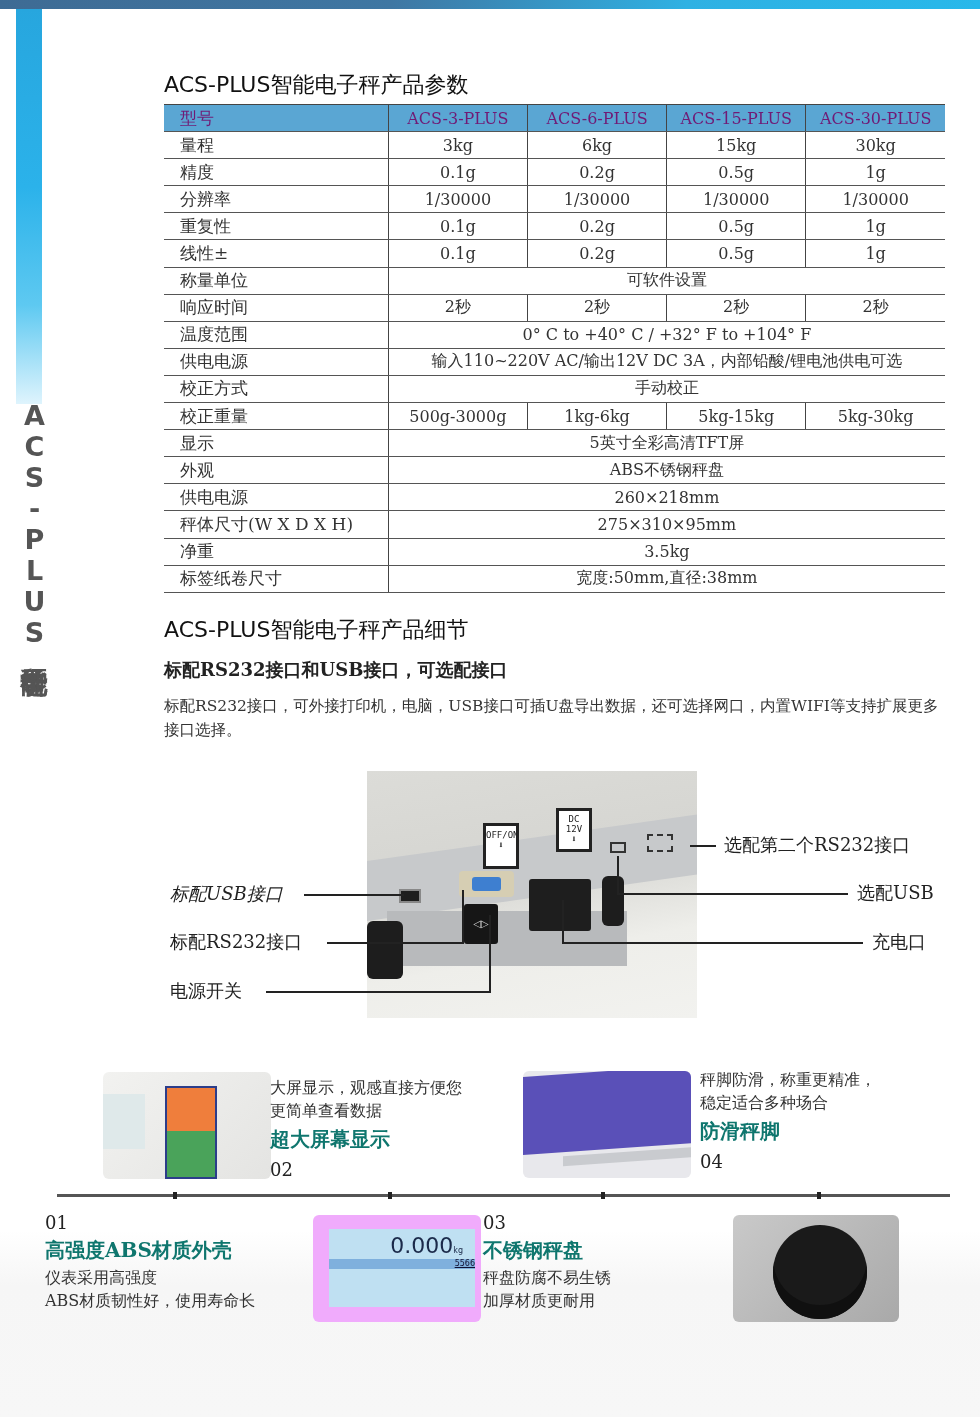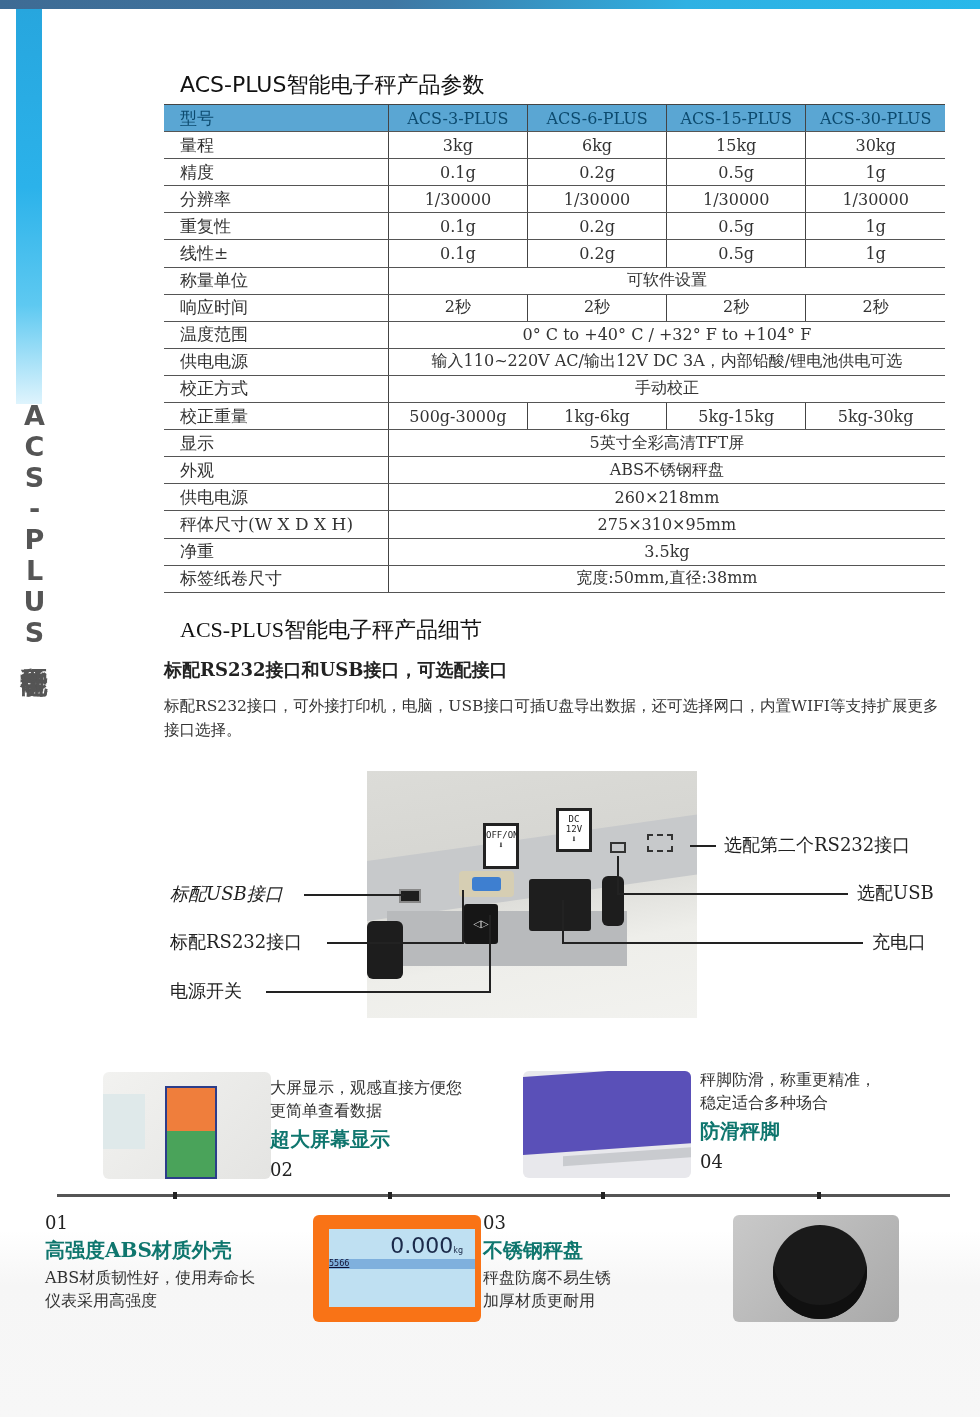--- a/index.html
+++ b/index.html
@@ -15,38 +15,38 @@
     background: linear-gradient(to bottom, #27a6de 0%, #2bb2ea 45%, #5ec9f1 75%, #dff4fd 100%);
   }
   .side-title {
     position: absolute; left: 14px; top: 400px; width: 40px;
     writing-mode: vertical-rl; text-orientation: upright;
     font-family: "DejaVu Sans", sans-serif; font-weight: bold; font-size: 27px;
     color: #555; letter-spacing: 0px; line-height: 40px;
   }
 
   .section-title {
-    position: absolute; left: 180px;
+    position: absolute; left: 164px;
     font-family: "DejaVu Sans", sans-serif; font-size: 22px; color: #111;
   }
   #title1 { top: 70px; }
-  #title2 { top: 615px; font-family: Liberation Serif, serif; }
+  #title2 { top: 615px; }
 
   table.spec {
     position: absolute; left: 164px; top: 104px; width: 781px;
     border-collapse: collapse; font-size: 16px;
   }
   table.spec td {
     height: 27.1px; border-bottom: 1.5px solid #555; padding: 0;
     text-align: center; color: #333;
   }
   table.spec td.lbl { text-align: left; padding-left: 16px; width: 224px; border-right: 1.5px solid #444; font-size: 17px; }
   table.spec td.c { border-right: 1px solid #444; width: 139px; }
   table.spec td.c:last-child { border-right: none; }
-  table.spec tr.head td { background: #5aa6d3; color: #0c4a6e; border-top: 1.5px solid #444; }
+  table.spec tr.head td { background: #5aa6d3; color: #701a75; border-top: 1.5px solid #444; }
   table.spec tr.head td.lbl { font-weight: normal; }
 
   .subhead {
     position: absolute; left: 164px; top: 658px;
     font-size: 18px; font-weight: bold; color: #222;
   }
   .desc {
     position: absolute; left: 164px; top: 694px; width: 780px;
     font-size: 15.5px; line-height: 24px; color: #333;
   }
@@ -238,24 +238,24 @@
 
 <div class="thumb" style="left:103px;top:1072px;width:168px;height:107px;background:linear-gradient(135deg,#f2f2f0,#e4e4e2);">
   <div style="position:absolute;left:62px;top:14px;width:52px;height:93px;border:2px solid #2c3d8a;background:linear-gradient(to bottom,#ef7e3c 0%,#ef7e3c 48%,#4aa35a 48%,#4aa35a 100%);"></div>
   <div style="position:absolute;left:0;top:22px;width:42px;height:55px;background:#dfe9ea;"></div>
 </div>
 <div class="thumb" style="left:523px;top:1071px;width:168px;height:107px;background:#e8e8ec;">
   <div style="position:absolute;left:-10px;top:0;width:190px;height:78px;background:#5a50b8;transform:skewY(-4deg);"></div>
   <div style="position:absolute;left:40px;top:80px;width:150px;height:10px;background:#c9cbcf;transform:skewY(-4deg);"></div>
 </div>
 
-<div class="thumb" style="left:313px;top:1215px;width:168px;height:107px;background:#f97316;">
+<div class="thumb" style="left:313px;top:1215px;width:168px;height:107px;background:#f0abfc;">
   <div style="position:absolute;left:16px;top:14px;width:146px;height:78px;background:#bfe0f2;">
     <div style="position:absolute;right:12px;top:4px;font-family:'DejaVu Sans',sans-serif;font-size:22px;color:#1b2a4a;"><span>0.000</span><span style="font-size:8px;">kg</span></div>
-    <div style="position:absolute;left:0;top:30px;width:146px;height:10px;background:#7fb0dd;font-family:'DejaVu Sans',sans-serif;font-size:8px;color:#113;text-align:left;line-height:10px;text-decoration:underline;">5566</div>
+    <div style="position:absolute;left:0;top:30px;width:146px;height:10px;background:#7fb0dd;font-family:'DejaVu Sans',sans-serif;font-size:8px;color:#113;text-align:right;line-height:10px;text-decoration:underline;">5566</div>
   </div>
 </div>
 <div class="thumb" style="left:733px;top:1215px;width:166px;height:107px;background:linear-gradient(135deg,#c9c9c9,#a9a9a9);">
   <div style="position:absolute;left:40px;top:10px;width:94px;height:94px;border-radius:50%;background:#1a1a1a;box-shadow: inset 0 -14px 0 #101010;"></div>
 </div>
 
 <div class="feat" style="left:270px;top:1076px;width:240px;">
   <div class="d">大屏显示，观感直接方便您</div>
   <div class="d">更简单查看数据</div>
   <div class="t">超大屏幕显示</div>
@@ -270,21 +270,21 @@
 
 <div class="timeline"></div>
 <div class="tick" style="left:173px;"></div>
 <div class="tick" style="left:388px;"></div>
 <div class="tick" style="left:601px;"></div>
 <div class="tick" style="left:817px;"></div>
 
 <div class="feat bottom" style="left:45px;top:1212px;width:260px;">
   <div class="n">01</div>
   <div class="t">高强度ABS材质外壳</div>
+  <div class="d">仪表采用高强度</div>
   <div class="d">ABS材质韧性好，使用寿命长</div>
-  <div class="d">仪表采用高强度</div>
 </div>
 <div class="feat bottom" style="left:483px;top:1212px;width:240px;">
   <div class="n">03</div>
   <div class="t">不锈钢秤盘</div>
   <div class="d">秤盘防腐不易生锈</div>
   <div class="d">加厚材质更耐用</div>
 </div>
 
 </body></html>

